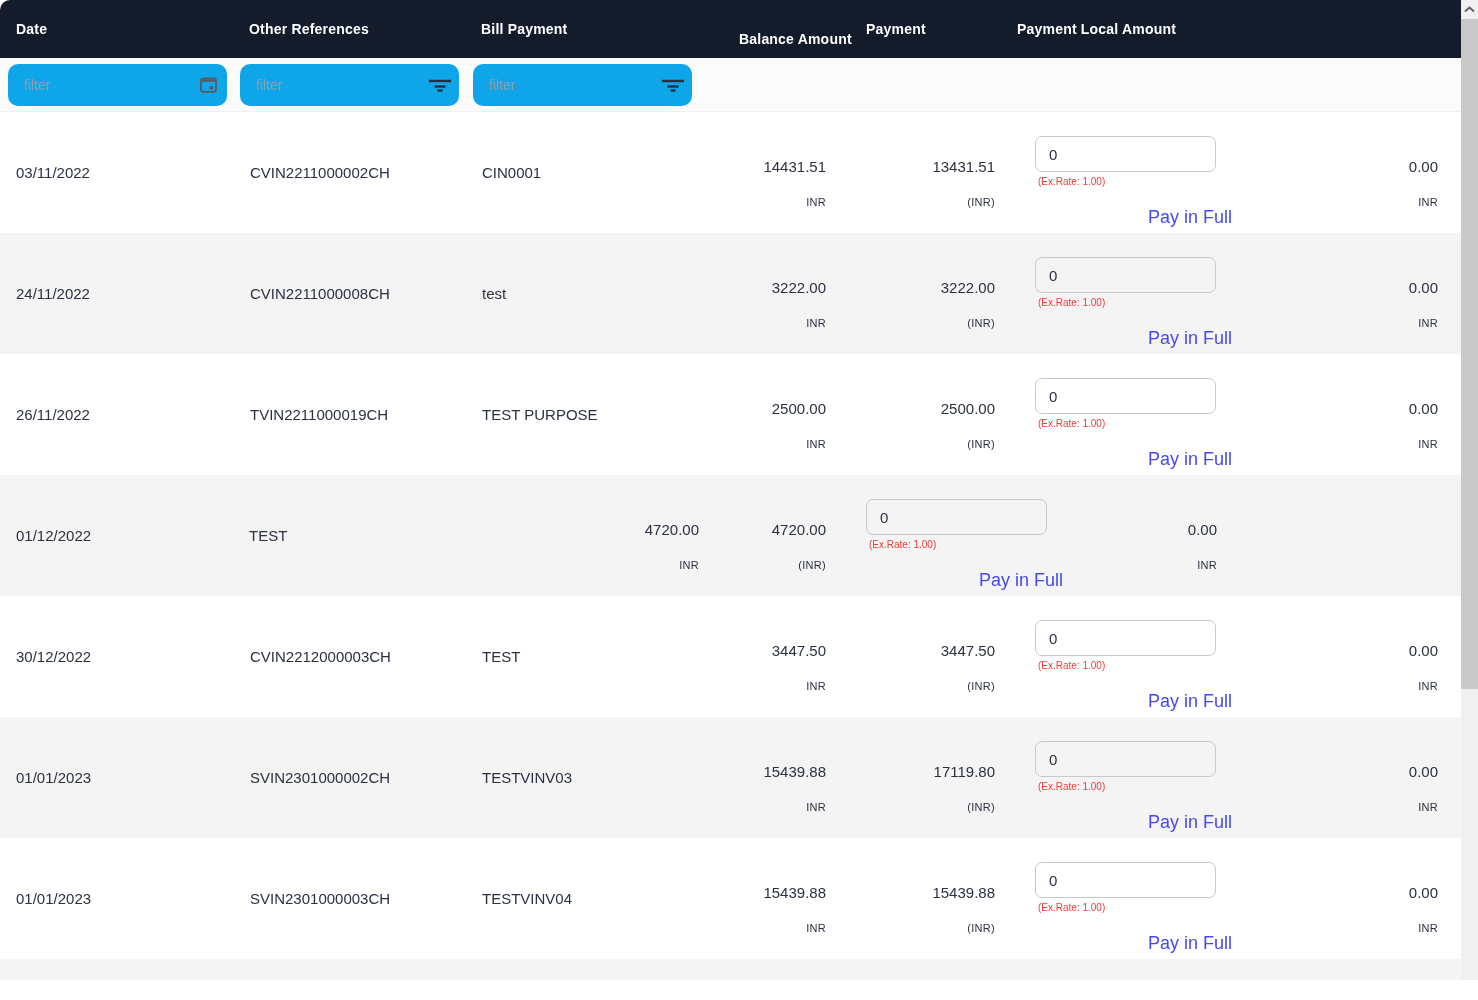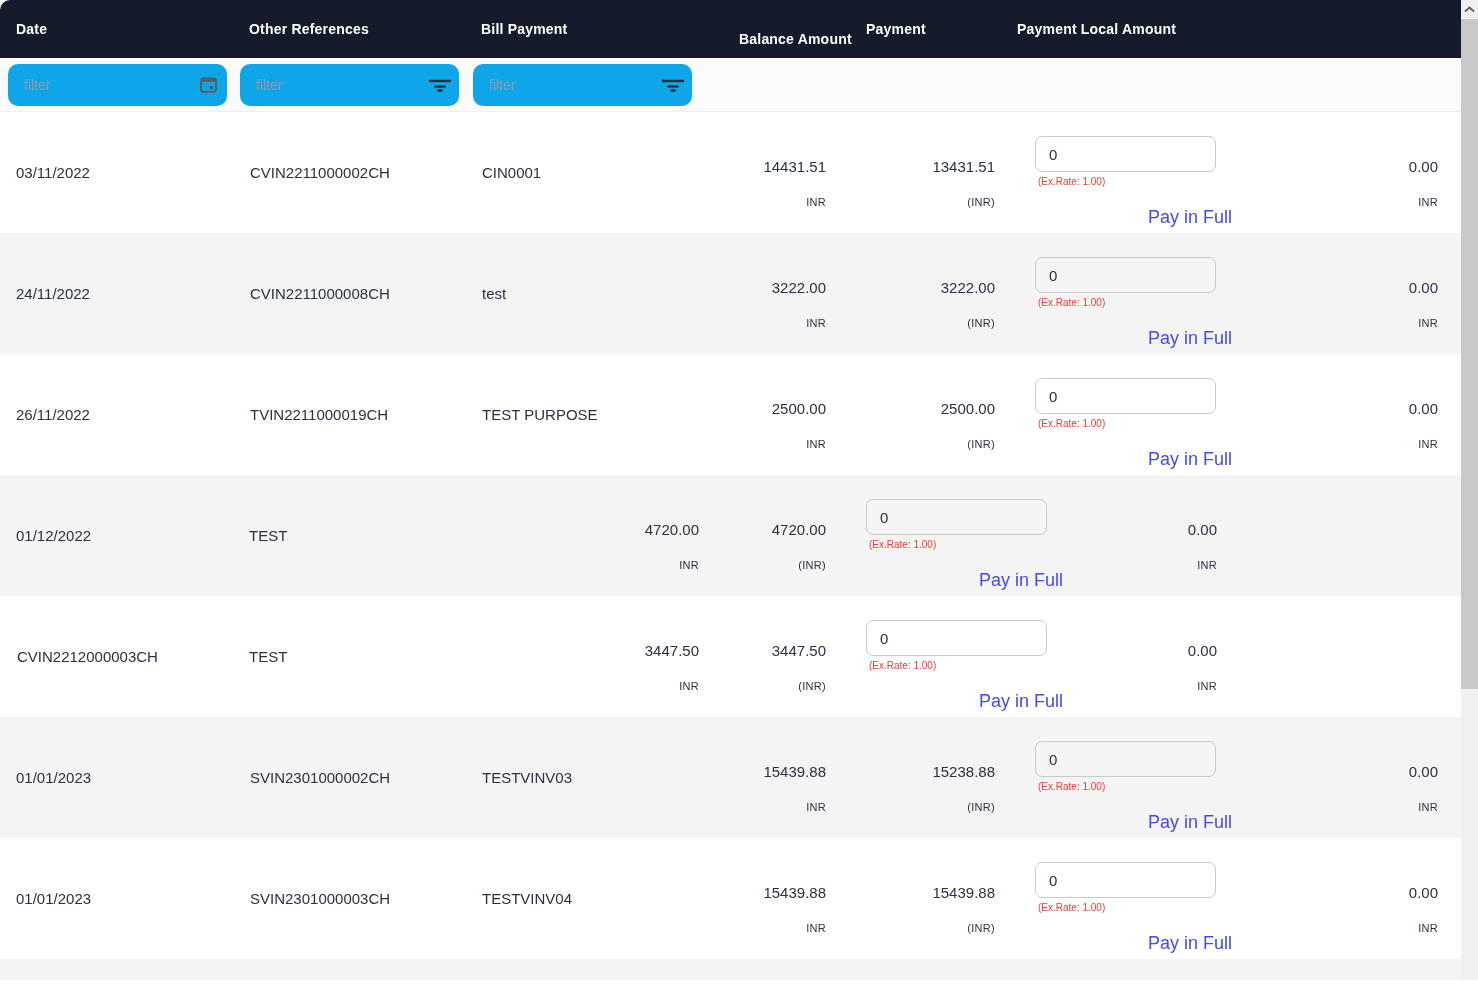--- a/index.html
+++ b/index.html
@@ -223,20 +223,23 @@
       <div class="ex-rate">(Ex.Rate: 1.00)</div>
       <a class="pay-link">Pay in Full</a>
     </div>
     <div class="cell c-local">
       <div class="amt">0.00</div>
       <div class="cur">INR</div>
     </div>
   </div>
 
   <div class="grid row">
+    <div class="cell c-date">
+            <span>30/12/2022</span>
+          </div>
     <div class="cell c-bill">
             <span>CVIN2212000003CH</span>
           </div>
     <div class="cell c-ref">
             <span>TEST</span>
           </div>
     <div class="cell c-amt">
       <div class="amt">3447.50</div>
       <div class="cur">INR</div>
     </div>
@@ -263,21 +266,21 @@
             <span>SVIN2301000002CH</span>
           </div>
     <div class="cell c-ref">
             <span>TESTVINV03</span>
           </div>
     <div class="cell c-amt">
       <div class="amt">15439.88</div>
       <div class="cur">INR</div>
     </div>
     <div class="cell c-amt">
-      <div class="amt">15238.88</div>
+      <div class="amt">17119.80</div>
       <div class="cur">(INR)</div>
     </div>
     <div class="cell c-pay">
       <input class="pay-input" type="text" value="0" style="">
       <div class="ex-rate">(Ex.Rate: 1.00)</div>
       <a class="pay-link">Pay in Full</a>
     </div>
     <div class="cell c-local">
       <div class="amt">0.00</div>
       <div class="cur">INR</div>

